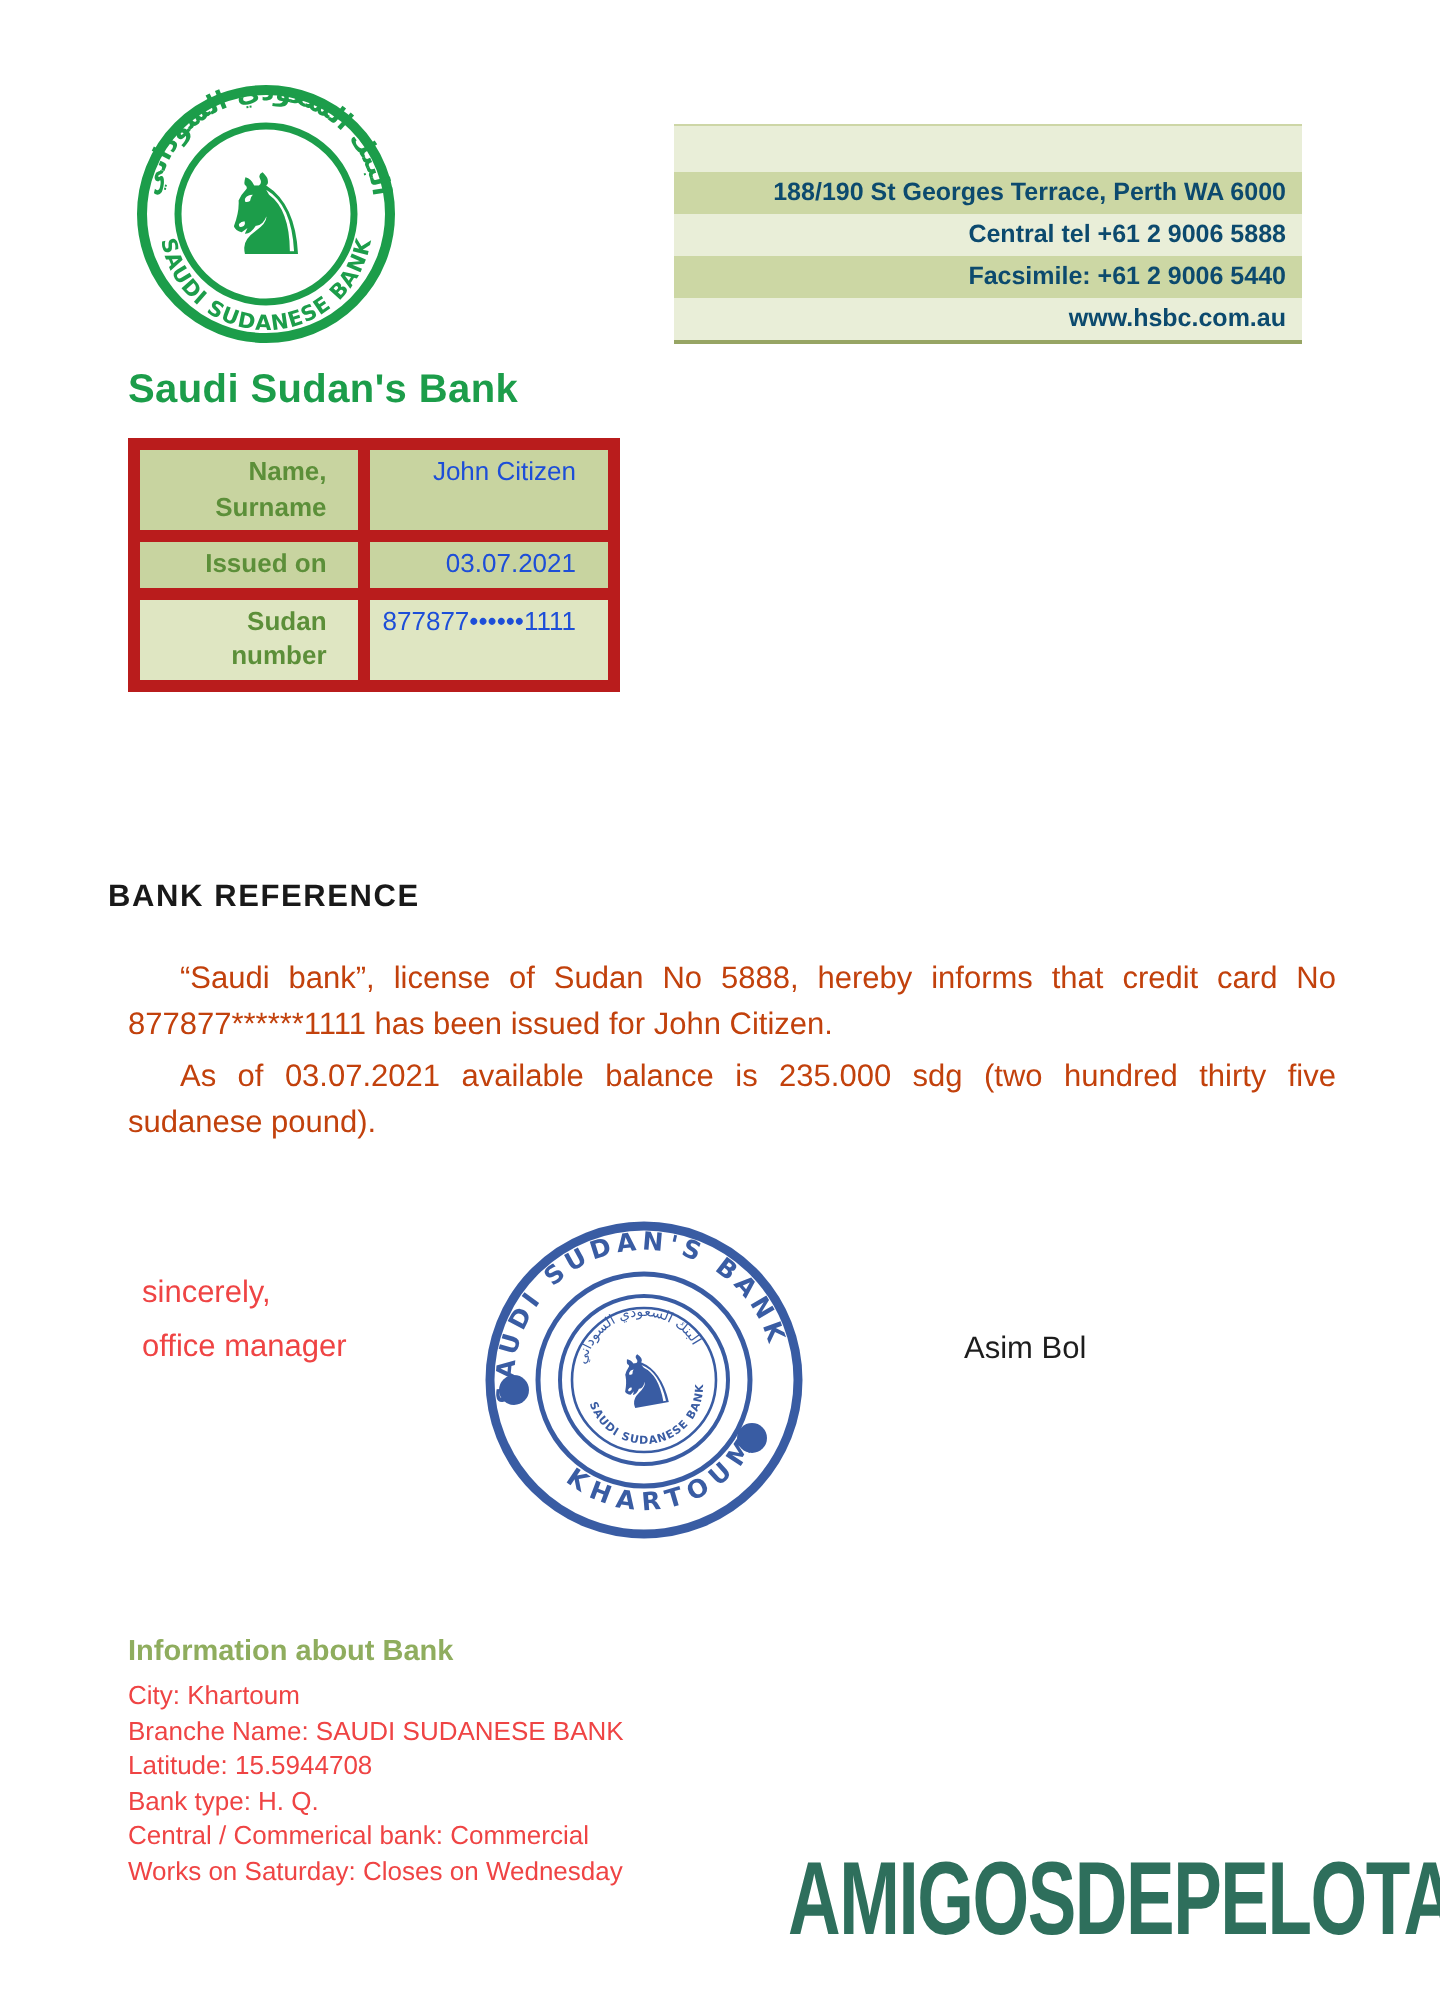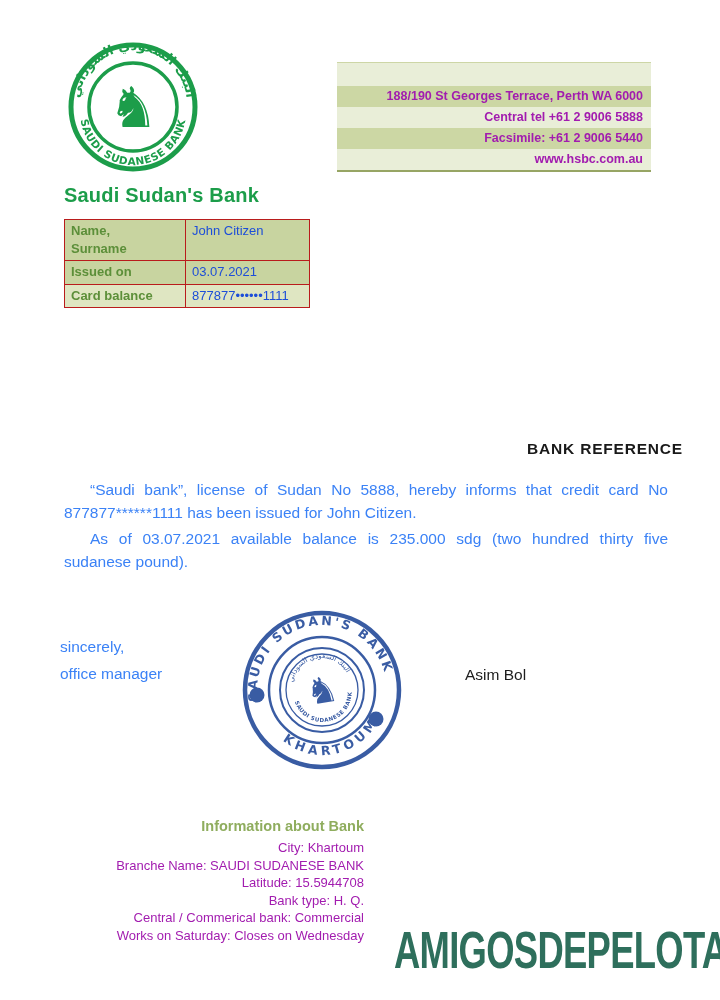--- a/index.html
+++ b/index.html
@@ -9,60 +9,60 @@
   }
   
   .logo-svg{position:absolute;left:60px;top:40px;}
   .bank-name{
     position:absolute;left:64px;top:184px;font-size:20px;font-weight:700;
     color:#1c9d4a;letter-spacing:0.2px;
   }
   
   .contact{
     position:absolute;left:337px;top:62px;width:314px;
-    font-size:12.5px;font-weight:700;color:#a21caf;
+    font-size:12.5px;font-weight:700;color:#0c4a6e;
     border-top:1px solid #cdd6a6;border-bottom:2px solid #97a564;
   }
   .contact .row{height:21px;line-height:21px;text-align:right;padding-right:8px;}
   .contact .row.spacer{height:23px;}
   .contact .shade-dark{background:#ccd7a4;}
   .contact .shade-light{background:#e9eed8;text-align:right;}
   
   .cust-table{
     position:absolute;left:64px;top:219px;width:246px;
     border:1px solid #9dac6e;border-collapse:collapse;
     font-size:13px;line-height:17.5px;
   }
-  .cust-table td{border:1px solid #b91c1c;padding:2px 16px 3px 6px;vertical-align:top;}
+  .cust-table td{border:6px solid #b91c1c;padding:2px 16px 3px 6px;vertical-align:top;text-align:right;}
   .cust-table .lbl{width:98px;color:#5c8f39;font-weight:700;}
   .cust-table .val{color:#1d4ed8;}
   .tone-green td{background:#c8d4a0;}
   .tone-white td{background:#fbfcf3;}
   .tone-greenlight td{background:#dfe6c2;}
   .pre{white-space:pre-line;}
   
   .letter-title{
-    position:absolute;left:79px;top:440px;width:604px;text-align:right;
+    position:absolute;left:54px;top:440px;width:604px;text-align:left;
     font-size:15.5px;font-weight:700;color:#191919;letter-spacing:0.8px;
   }
   .letter-body{
     position:absolute;left:64px;top:478px;width:604px;
-    font-size:15.5px;line-height:23px;color:#3b82f6;text-align:justify;
+    font-size:15.5px;line-height:23px;color:#c2410c;text-align:justify;
   }
   .letter-body p{margin:0 0 3px 0;text-indent:26px;}
   .closing{
-    position:absolute;left:60px;top:633px;font-size:15.5px;line-height:27px;color:#3b82f6;
+    position:absolute;left:71px;top:633px;font-size:15.5px;line-height:27px;color:#ef4444;
   }
-  .signer{position:absolute;left:465px;top:666px;font-size:15.5px;color:#1d1d1d;}
+  .signer{position:absolute;left:482px;top:666px;font-size:15.5px;color:#1d1d1d;}
   
   .stamp-svg{position:absolute;left:239px;top:607px;opacity:0.93;}
   
-  .info{position:absolute;left:64px;top:818px;width:300px;text-align:right;}
+  .info{position:absolute;left:64px;top:818px;width:300px;}
   .info-heading{font-size:14.5px;font-weight:700;color:#8fad5e;margin-bottom:5px;}
-  .info-line{font-size:13px;color:#a21caf;line-height:17.5px;}
+  .info-line{font-size:13px;color:#ef4444;line-height:17.5px;}
   
   .watermark{
     position:absolute;right:4px;top:920px;width:460px;text-align:right;
     font-size:52px;font-weight:700;white-space:nowrap;
     transform:scaleX(0.70);transform-origin:right center;letter-spacing:-1px;
   }
   .wm-name{color:#2e6f5c;}
   svg text{font-family:"DejaVu Sans",sans-serif;}
 </style>
 </head>
@@ -100,21 +100,21 @@
     <tbody>
         <tr class="tone-green">
       <td class="lbl">Name, Surname</td>
       <td class="val">John Citizen</td>
     </tr>
     <tr class="tone-green">
       <td class="lbl">Issued on</td>
       <td class="val">03.07.2021</td>
     </tr>
     <tr class="tone-greenlight">
-      <td class="lbl">Card balance</td>
+      <td class="lbl">Sudan number</td>
       <td class="val">877877••••••1111</td>
     </tr>
   </tbody>
     </table>
 
   <div class="letter-title">BANK REFERENCE</div>
   <div class="letter-body">
     <p>“Saudi bank”, license of Sudan No 5888, hereby informs that credit card No 877877******1111 has been issued for John Citizen.</p>
     <p>As of 03.07.2021 available balance is 235.000 sdg (two hundred thirty five sudanese pound).</p>
   </div>

